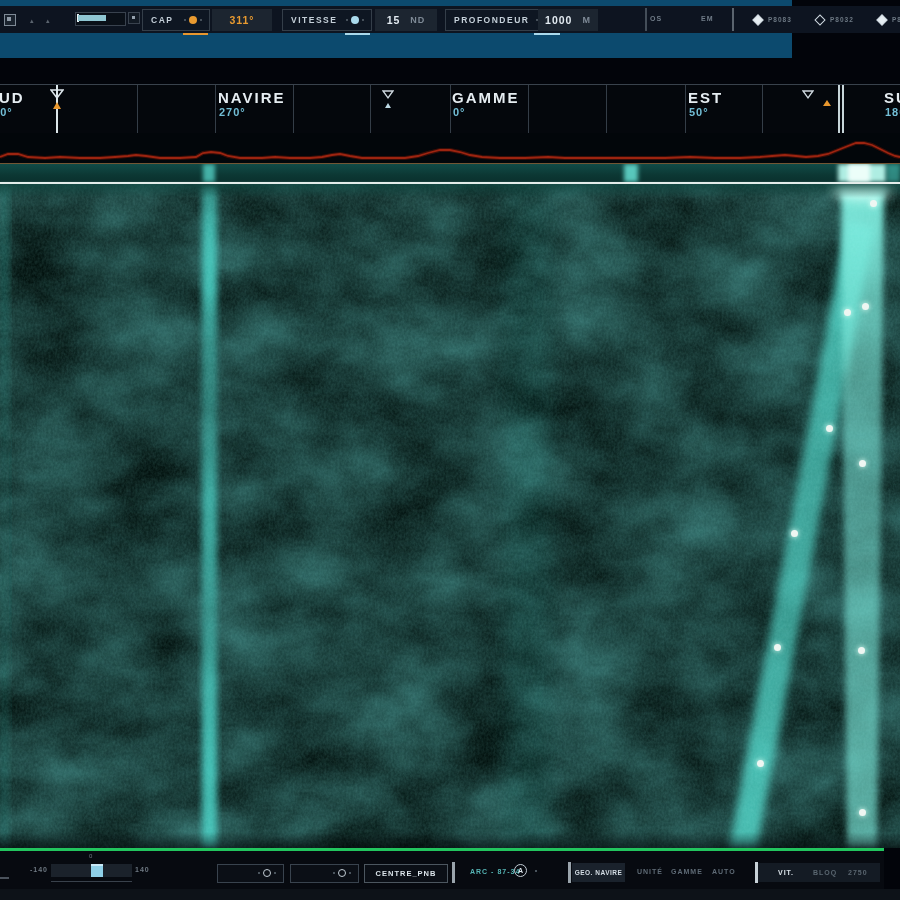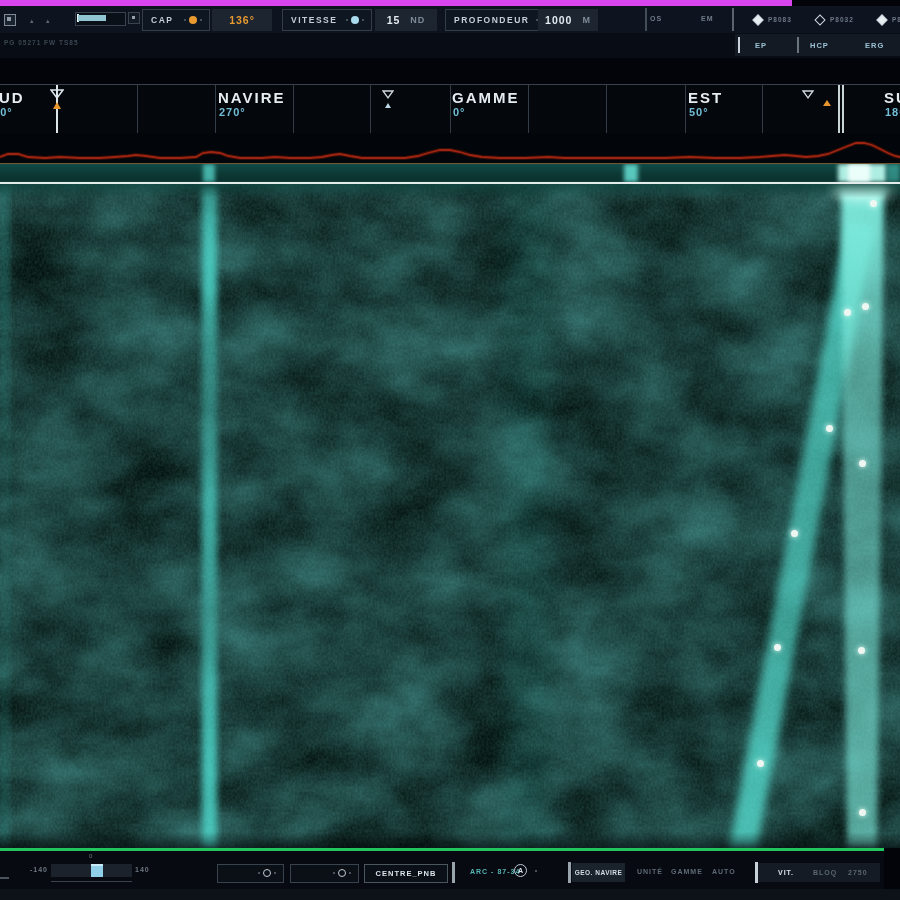--- a/index.html
+++ b/index.html
@@ -2,21 +2,21 @@
 <html><head>
 <meta charset="utf-8">
 <style>
   html,body{margin:0;padding:0;background:#02040a;}
   body{width:900px;height:900px;overflow:hidden;font-family:"Liberation Sans",sans-serif;
        -webkit-font-smoothing:antialiased;}
   .screen{position:relative;width:900px;height:900px;background:#02040a;}
   .abs{position:absolute;}
 
   
-  .topbar{position:absolute;top:0;left:0;width:792px;height:58px;background:#d946ef;}
+  .topbar{position:absolute;top:0;left:0;width:792px;height:58px;background:#0c4a6e;}
   .tb-row1{position:absolute;top:6px;left:0;width:900px;height:27px;background:#0d1420;}
   .tb-row2{position:absolute;top:33px;left:0;width:900px;height:25px;background:#080d15;}
   .win-icon{position:absolute;left:4px;top:8px;width:10px;height:10px;border:1px solid #7e8a96;background:#1a232e;}
   .win-icon i{position:absolute;left:2px;top:2px;width:4px;height:4px;background:#8e9aa6;display:block;}
   .caret{position:absolute;top:11px;font-size:7px;color:#5a646e;line-height:7px;}
   .mini-slider{position:absolute;left:75px;top:6px;width:49px;height:12px;border:1px solid #39424e;background:#0a1018;}
   .mini-slider .fill{position:absolute;left:2px;top:2px;width:28px;height:6px;background:#8fc6d2;}
   .mini-slider .notch{position:absolute;left:1px;top:1px;width:2px;height:8px;background:#e9f4f8;}
   .sq-btn{position:absolute;left:128px;top:6px;width:10px;height:10px;border:1px solid #39424e;background:#121a24;}
   .sq-btn i{position:absolute;left:3px;top:3px;width:3px;height:3px;background:#96a2ae;display:block;}
@@ -121,21 +121,21 @@
       <div class="ctl" style="left:142px;width:66px">
         <span class="lbl">CAP</span>
         <span class="knob">
             <i class="k-dot"></i>
             <i class="k-ball k-orange"></i>
             <i class="k-dot"></i>
           </span>
       </div>
       <div class="u-line u-orange" style="left:183px;width:25px"></div>
       <div class="val-panel" style="left:212px;width:60px">
-        <span class="val-main val-orange">136°</span>
+        <span class="val-main val-orange">311°</span>
       </div>
 
       <div class="ctl" style="left:282px;width:88px">
         <span class="lbl">VITESSE</span>
         <span class="knob">
             <i class="k-dot"></i>
             <i class="k-ball k-blue"></i>
             <i class="k-dot"></i>
           </span>
       </div>
@@ -172,30 +172,20 @@
             <i class="dia"></i>
             <b>P8032</b>
           </span>
           <span class="sensor">
             <i class="dia fill"></i>
             <b>P8032</b>
           </span>
         </div>
     </div>
 
-    <div class="tb-row2">
-      <span class="device">PG 05271 FW TS85</span>
-      <div class="tabs-panel">
-        <i class="tsep" style="left:3px;background:#c8d2d8"></i>
-        <span class="tab" style="left:20px">EP</span>
-        <i class="tsep" style="left:62px;background:#6a747e"></i>
-        <span class="tab" style="left:75px">HCP</span>
-        <span class="tab" style="left:130px">ERG</span>
-      </div>
-    </div>
   </div>
 
   <div class="compass">
     <div class="tick" style="left:137px"></div>
     <div class="tick" style="left:215px"></div>
     <div class="tick" style="left:293px"></div>
     <div class="tick" style="left:370px"></div>
     <div class="tick" style="left:450px"></div>
     <div class="tick" style="left:528px"></div>
     <div class="tick" style="left:606px"></div>

